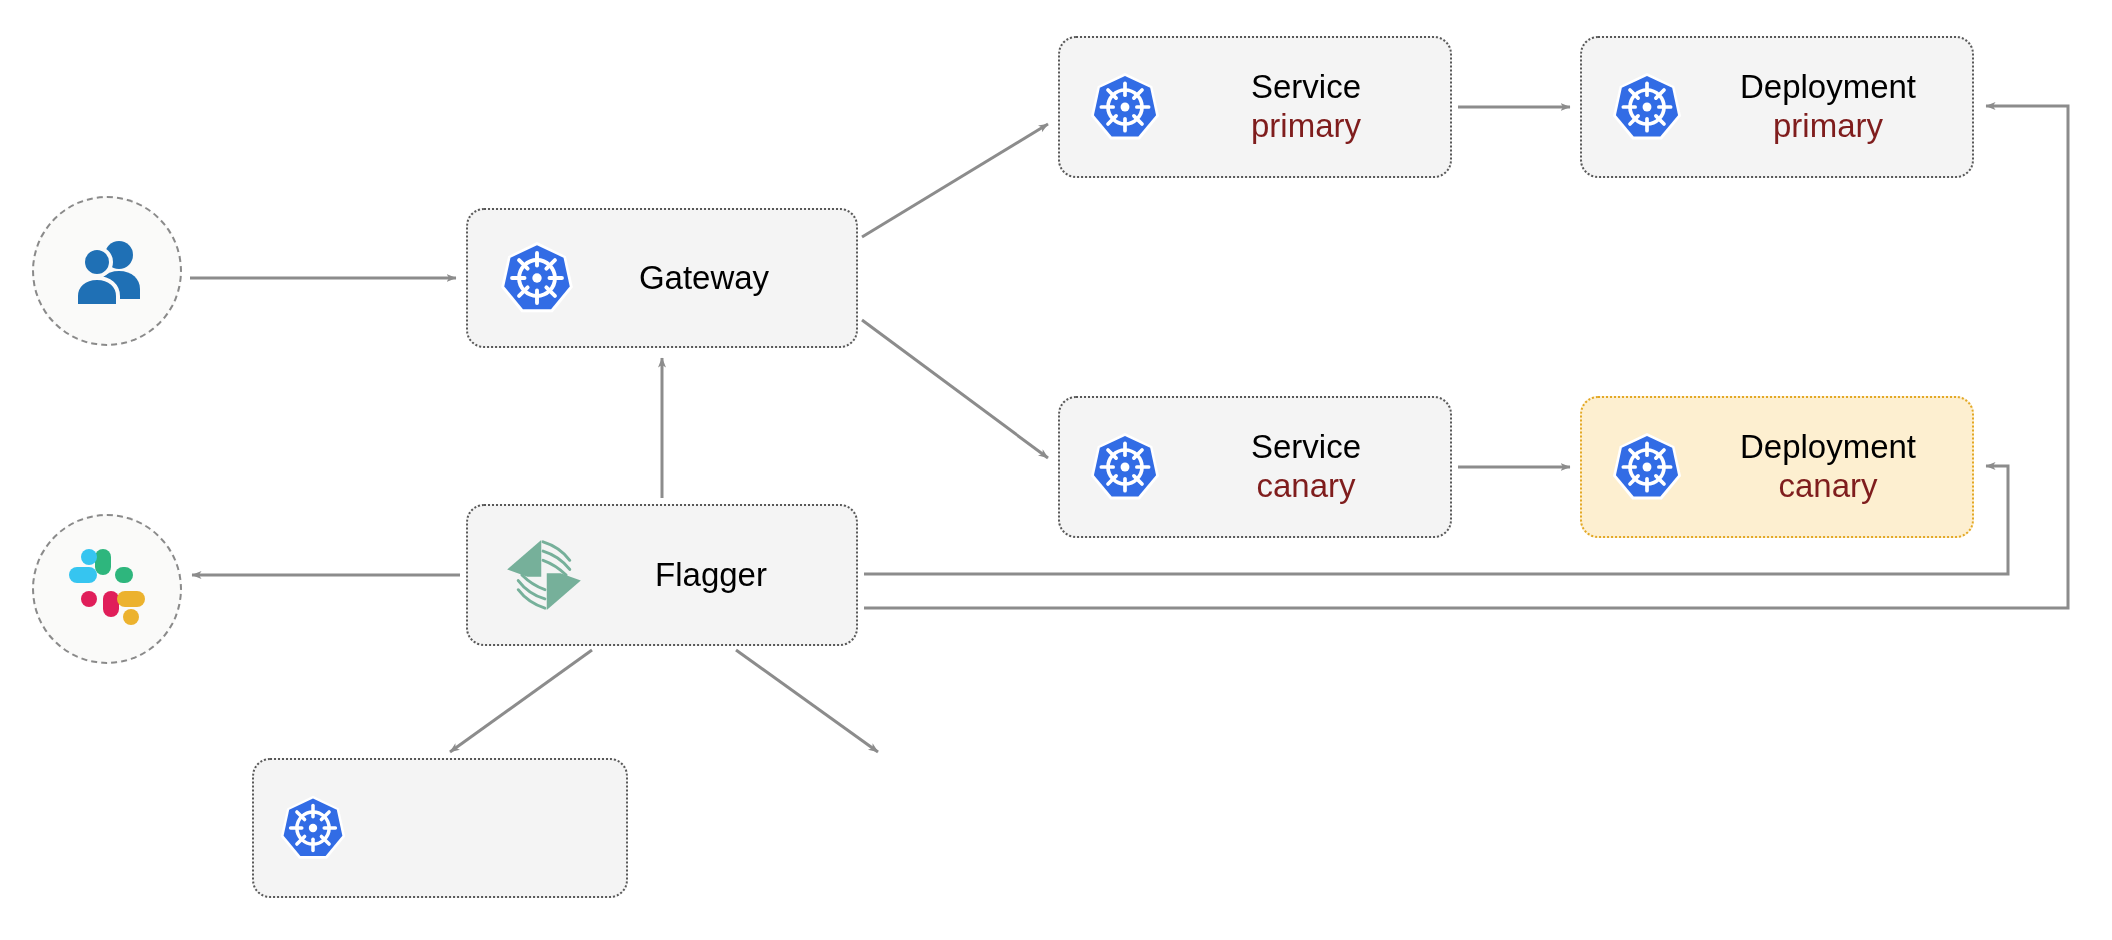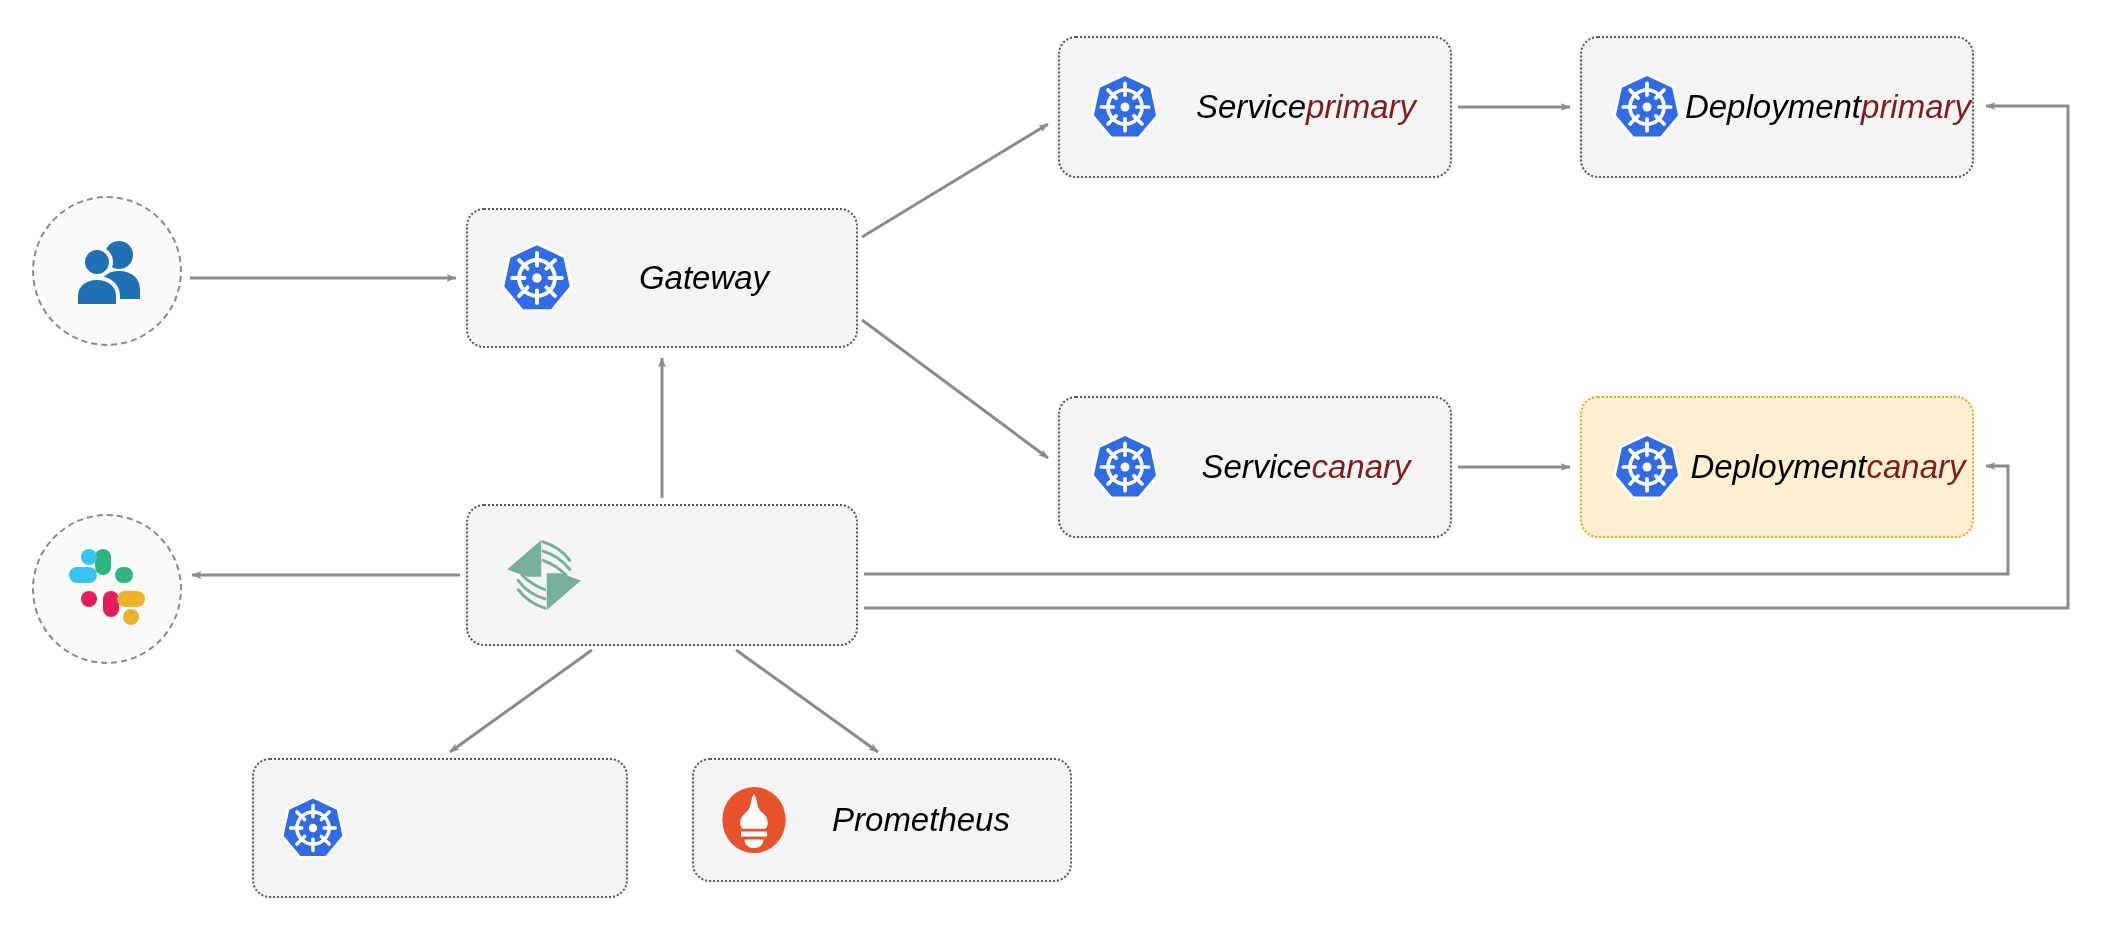--- a/index.html
+++ b/index.html
@@ -40,25 +40,24 @@
   }
   .node .ico {
     flex: 0 0 auto;
     display: flex;
     align-items: center;
     justify-content: center;
   }
   .node .labels {
     flex: 1 1 auto;
     display: flex;
-    flex-direction: row;
+    flex-direction: column;
     align-items: center;
     justify-content: center;
     line-height: 1.18;
-    font-style: italic;
   }
   .lbl-main {
     font-size: 33px;
     color: #000000;
     white-space: nowrap;
   }
   .lbl-sub {
     font-size: 33px;
     color: #7f1d1d;
     white-space: nowrap;
@@ -187,20 +186,23 @@
         <g stroke="#76b09a" stroke-width="3.2" fill="none" stroke-linecap="round">
           <path d="M49,14 C62,18 72,26 78,34"></path>
           <path d="M49,24 C62,28 72,36 78,44"></path>
           <path d="M49,34 C60,38 68,44 74,50"></path>
           <path d="M51,86 C38,82 28,74 22,66"></path>
           <path d="M51,76 C38,72 28,64 22,56"></path>
           <path d="M51,66 C40,62 32,56 26,50"></path>
         </g>
       </svg>
     </span>
+    <span class="labels">
+      <span class="lbl-main">Flagger</span>
+    </span>
   </div>
 
   <div class="node" id="node-svc-primary">
     <span class="ico">
       <svg width="74" height="74" viewBox="0 0 100 100">
         <polygon points="50,4 87,22 96,62 70,94 30,94 4,62 13,22" fill="#ffffff"></polygon>
         <polygon points="50,8 84,24 92,61 68,90 32,90 8,61 16,24" fill="#326CE5"></polygon>
         <g stroke="#ffffff" stroke-width="5" stroke-linecap="round" fill="none">
           <circle cx="50" cy="50" r="23"></circle>
           <line x1="50" y1="18" x2="50" y2="34"></line>
@@ -310,27 +312,14 @@
           <line x1="27" y1="27" x2="38" y2="38"></line>
           <line x1="62" y1="62" x2="73" y2="73"></line>
           <line x1="73" y1="27" x2="62" y2="38"></line>
           <line x1="38" y1="62" x2="27" y2="73"></line>
         </g>
         <circle cx="50" cy="50" r="6" fill="#ffffff"></circle>
       </svg>
     </span>
   </div>
 
-  <div class="node" id="node-prometheus">
-    <span class="ico">
-      <svg width="72" height="72" viewBox="0 0 100 100">
-        <ellipse cx="50" cy="50" rx="44" ry="46" fill="#E6522C"></ellipse>
-        <path d="M50,14 C44,24 47,30 42,36 C38,41 32,44 31,52 C30,58 34,62 34,62 L66,62 C66,62 70,58 69,52 C68,44 62,41 58,36 C53,30 56,24 50,14 Z" fill="#ffffff"></path>
-        <rect x="32" y="66" width="36" height="7" fill="#ffffff"></rect>
-        <path d="M37,77 L63,77 C63,85 57,89 50,89 C43,89 37,85 37,77 Z" fill="#ffffff"></path>
-      </svg>
-    </span>
-    <span class="labels">
-      <span class="lbl-main">Prometheus</span>
-    </span>
-  </div>
 
 </div>
 
 </body></html>

